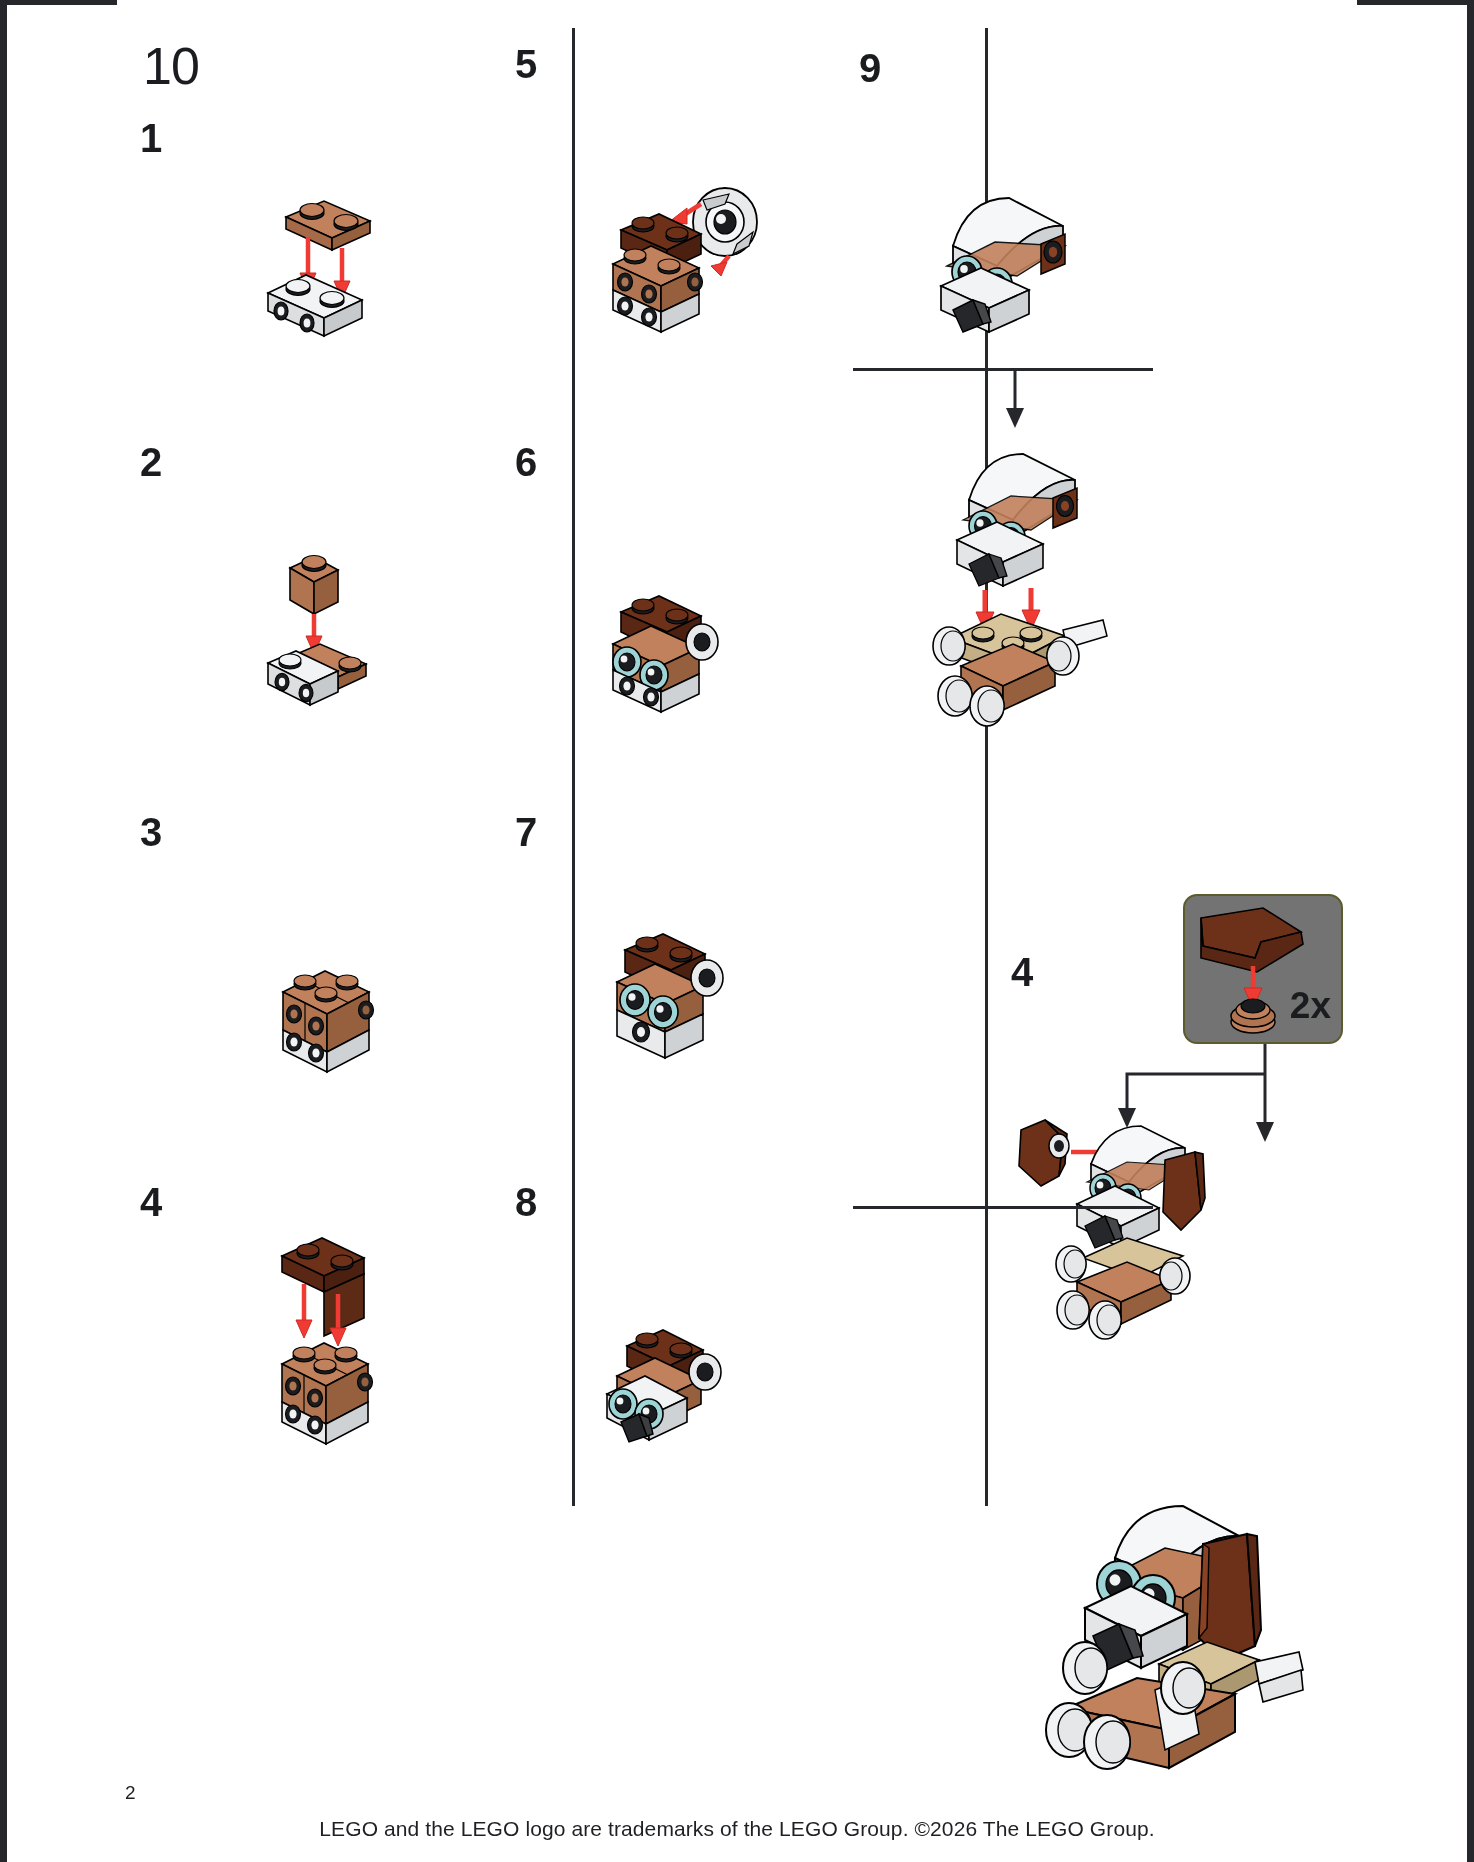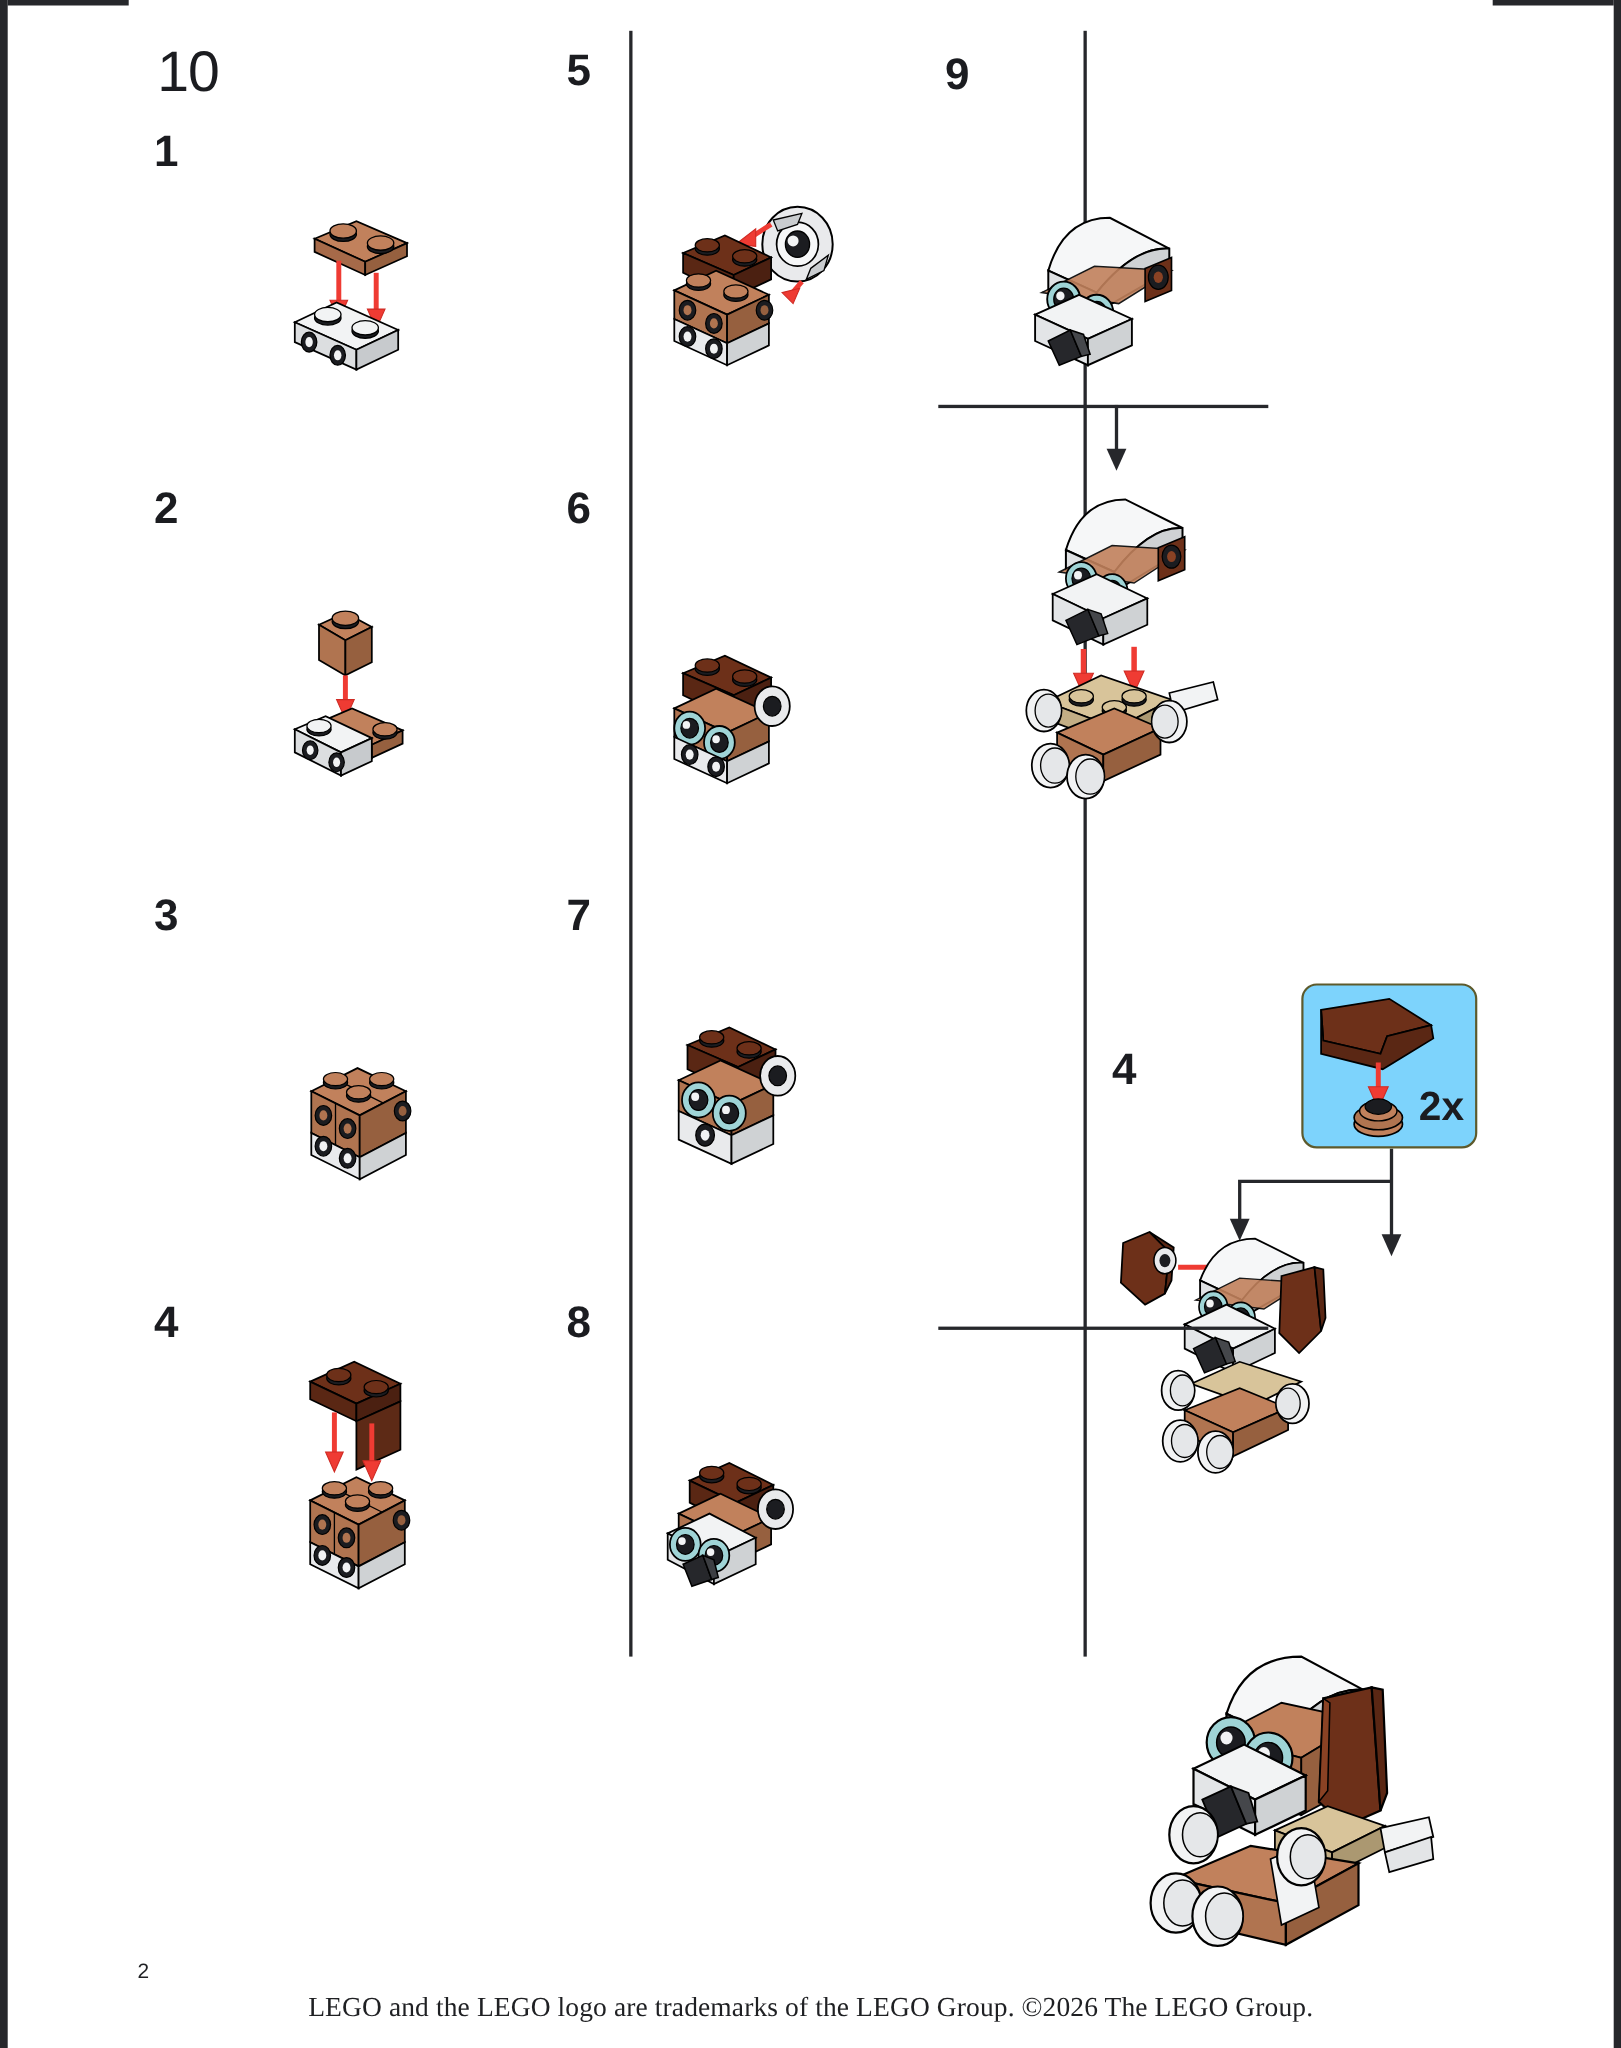--- a/index.html
+++ b/index.html
@@ -62,21 +62,21 @@
   
   .hrule {
     position: absolute;
     height: 3px;
     background: #26272b;
   }
 
   
   .callout {
     position: absolute;
-    background: #7dd3fc;
+    background: #737373;
     border: 2.5px solid #5d5a2c;
     border-radius: 14px;
   }
   .callout-qty {
     position: absolute;
     font-size: 37px;
     font-weight: 700;
     color: #1b1c20;
     line-height: 1;
   }
@@ -85,22 +85,22 @@
   .connector { position: absolute; }
 
   
   #footer {
     position: absolute;
     left: 0; right: 0;
     bottom: 18px;
     text-align: center;
   }
   .footer-line {
-    font-family: Liberation Serif, serif;
-    font-size: 25px;
+    font-family: Liberation Sans, sans-serif;
+    font-size: 21px;
     color: #1f2023;
     line-height: 1.5;
     letter-spacing: 0.1px;
   }
   #page-folio {
     position: absolute;
     left: 118px;
     bottom: 58px;
     font-size: 19px;
     color: #1f2023;

